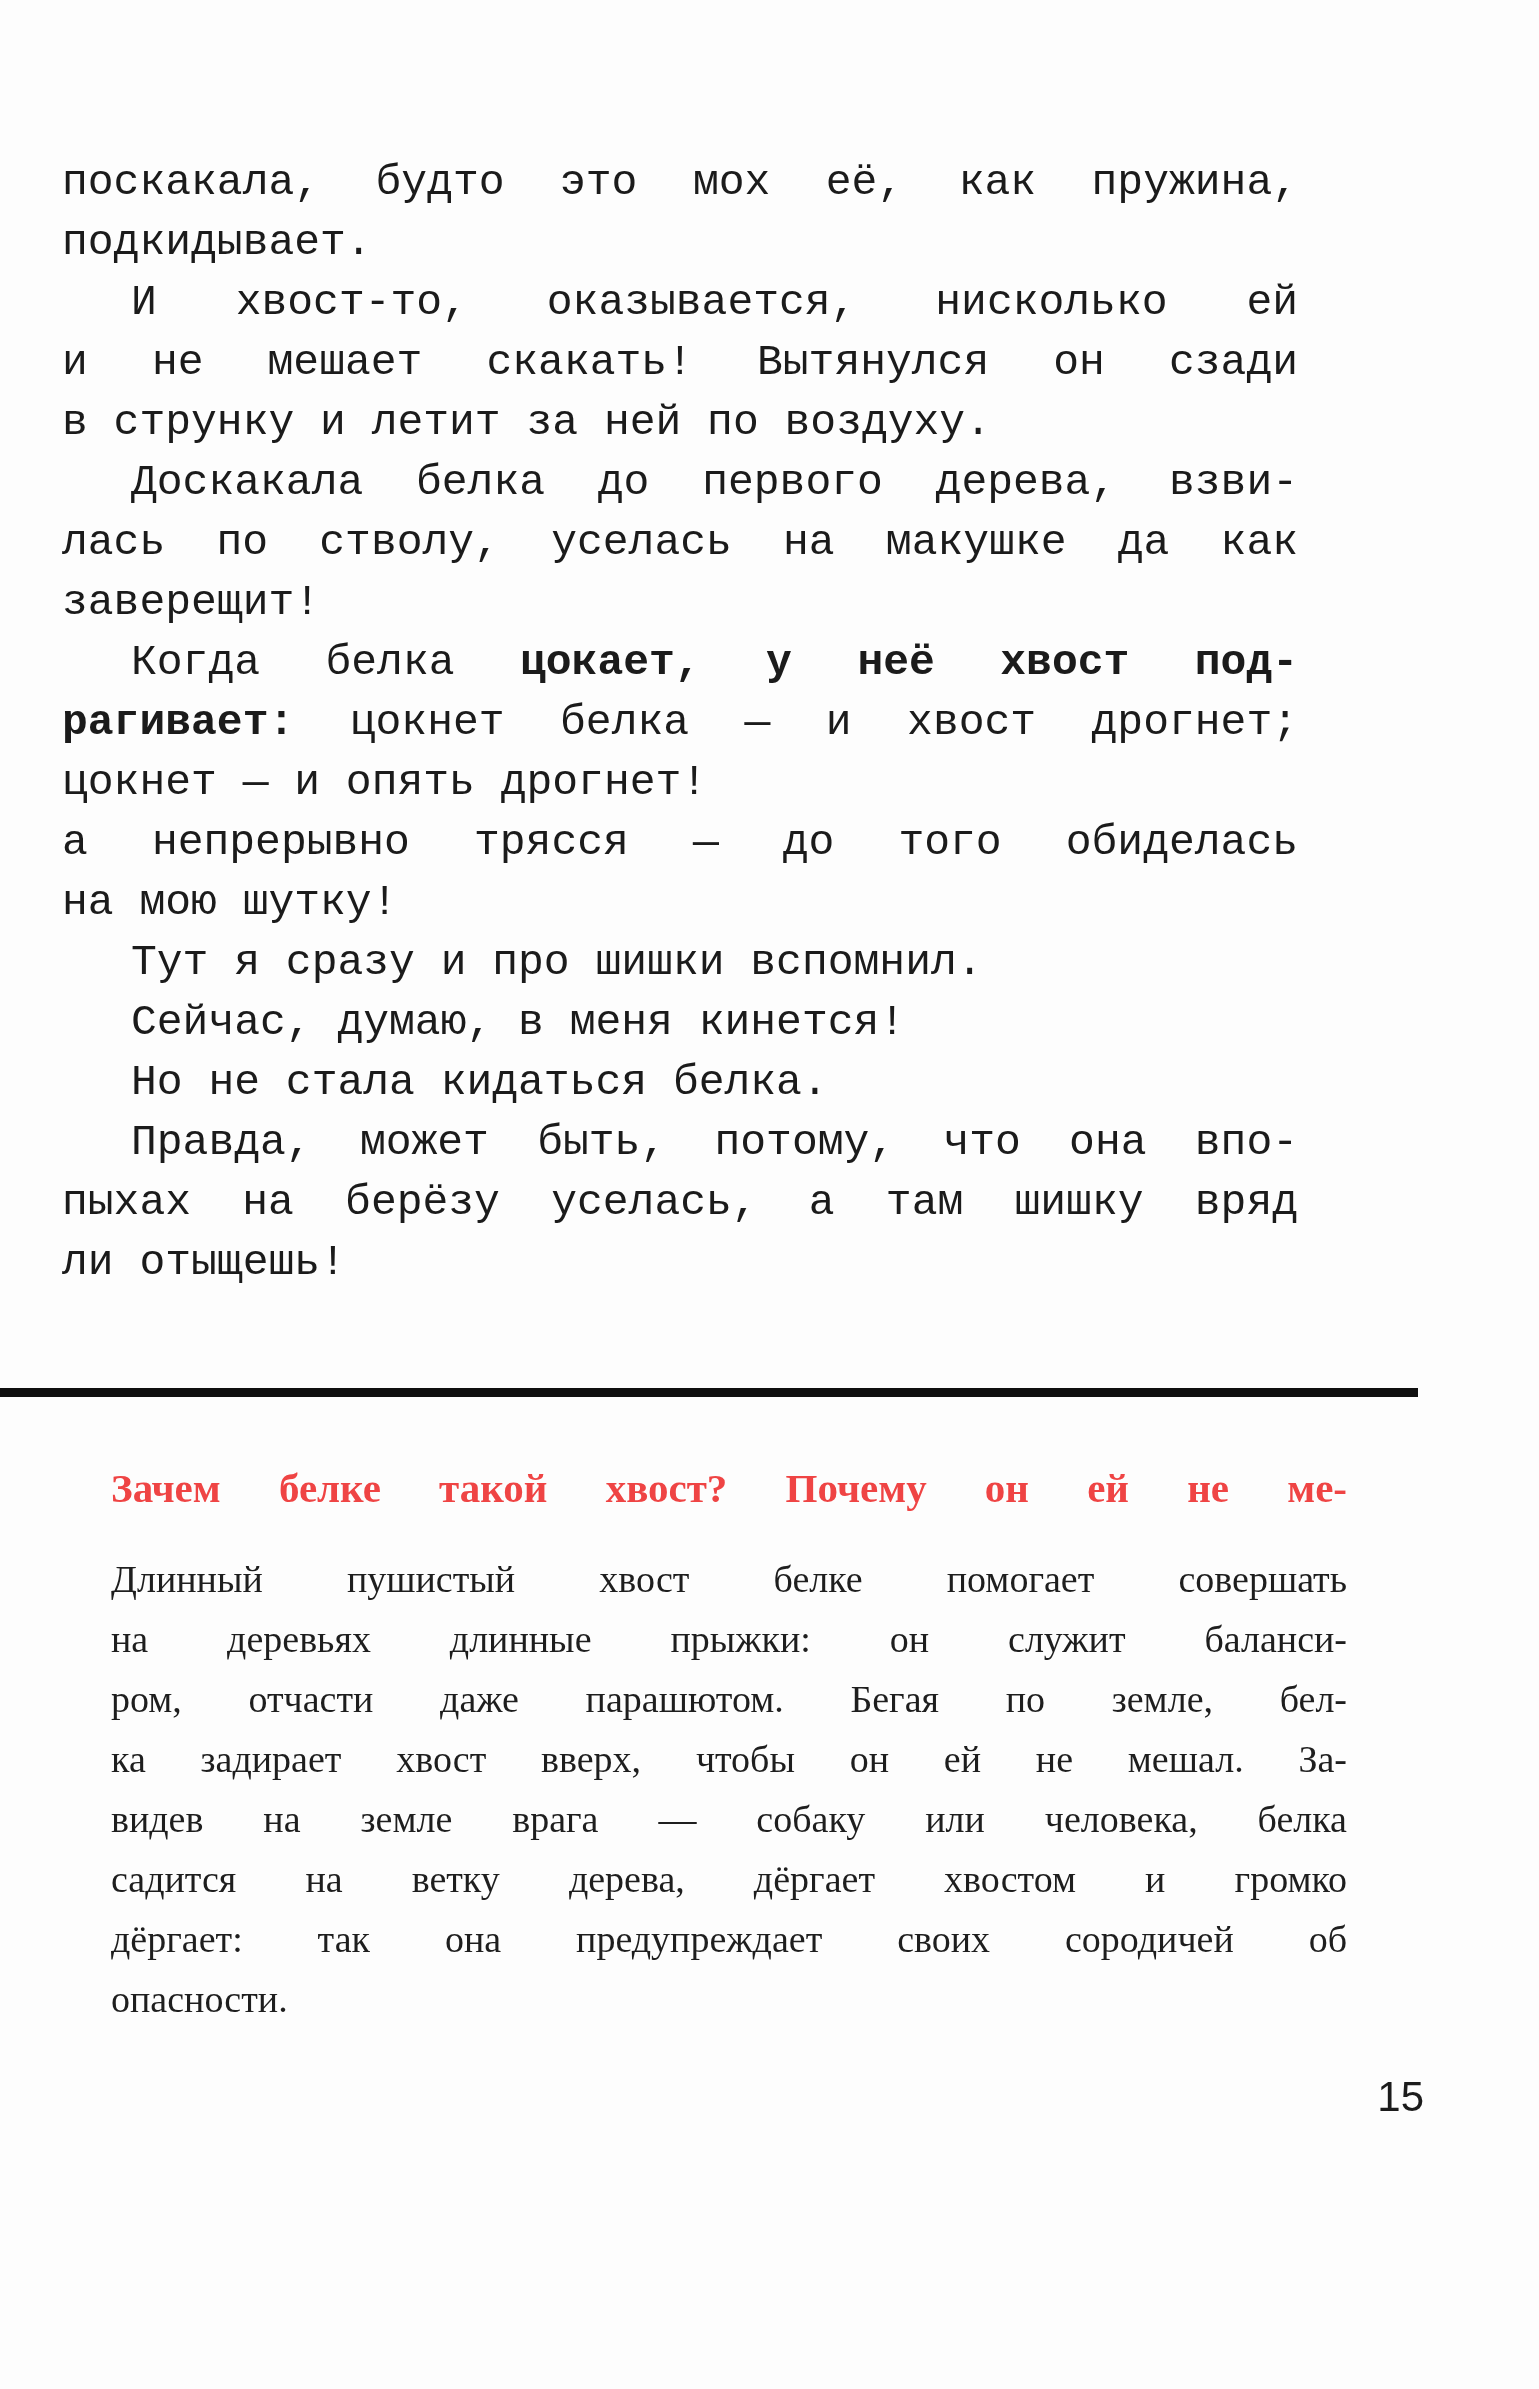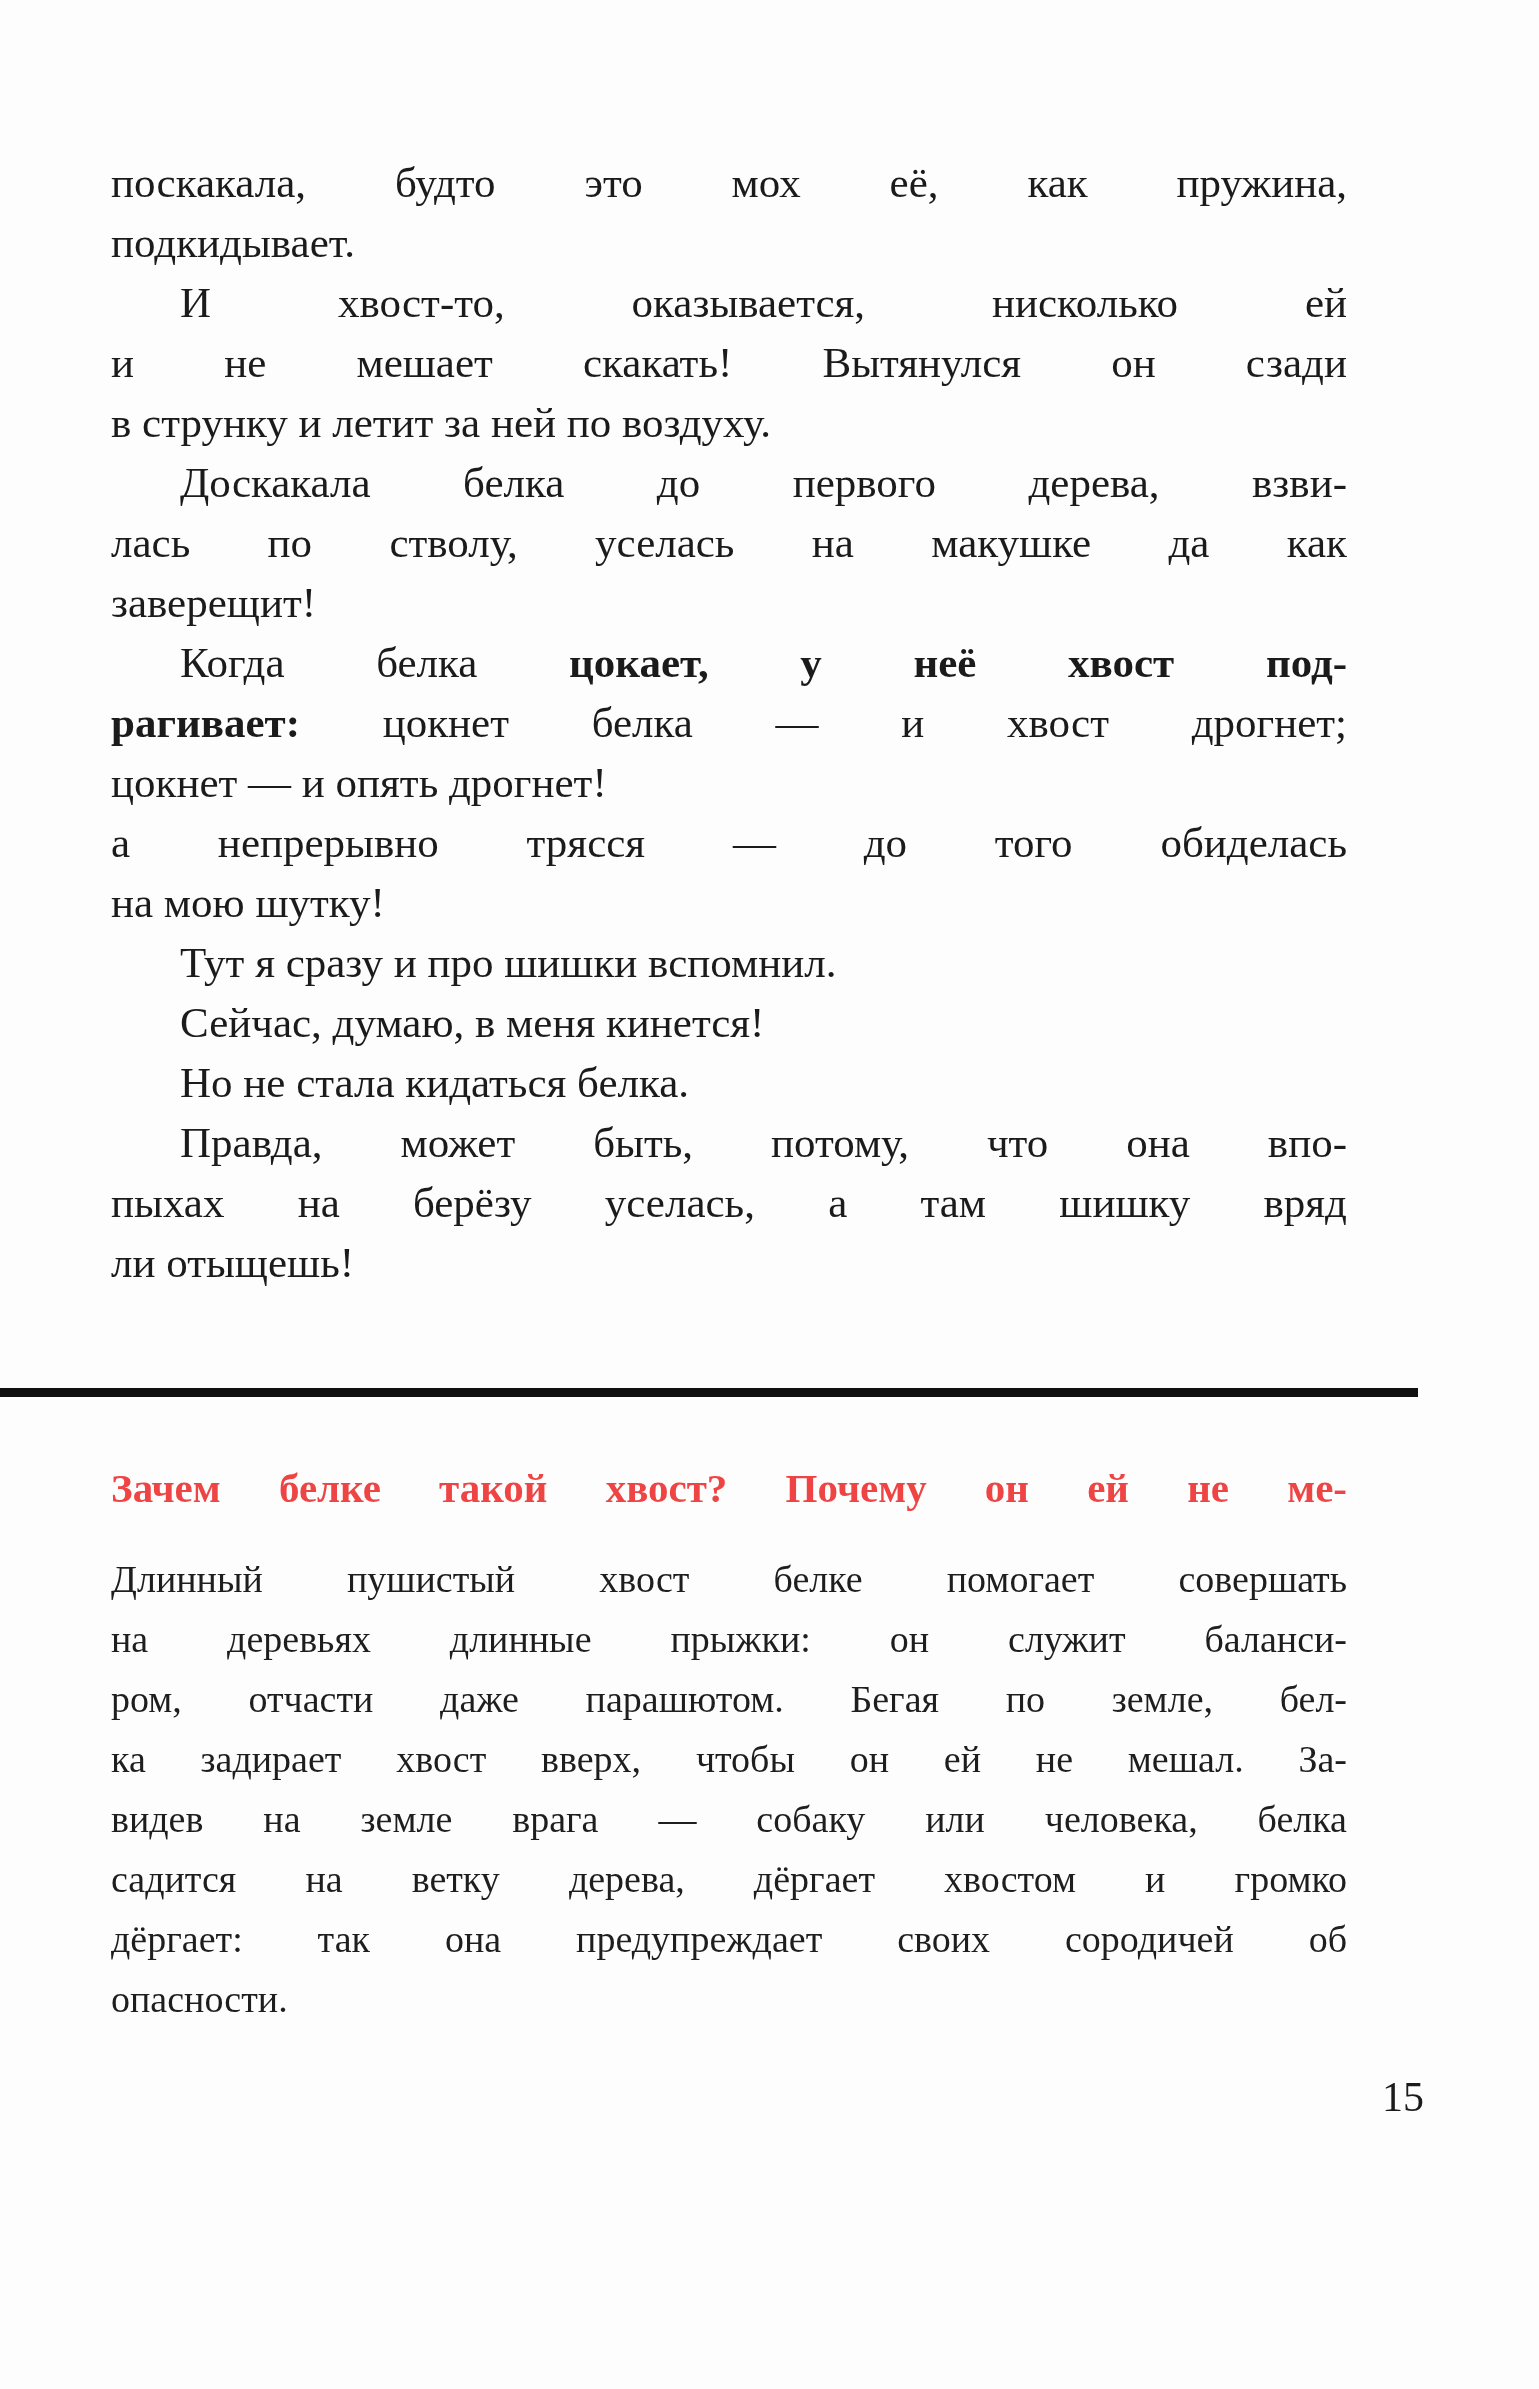--- a/index.html
+++ b/index.html
@@ -11,23 +11,23 @@
   }
   .page {
     position: relative;
     width: 1539px;
     height: 2389px;
     background: #fdfdfd;
     overflow: hidden;
   }
   
   .story {
-    margin: 153px 0 0 111px;
+    margin: 153px 0 0 62px;
     width: 1236px;
-    font-family: Liberation Serif, serif;
+    font-family: Liberation Mono, monospace;
     font-size: 43px;
     line-height: 60px;
     color: #1b1b1b;
   }
   .line {
     text-align: justify;
     text-align-last: justify;
   }
   .line.last {
     text-align: right;
@@ -61,21 +61,21 @@
     width: 1236px;
     font-family: Liberation Serif, serif;
     font-size: 38px;
     line-height: 60px;
     color: #1e1e1e;
   }
 
   .page-number {
     margin: 44px 115px 0 0;
     text-align: right;
-    font-family: Liberation Serif, serif;
+    font-family: Liberation Sans, sans-serif;
     font-size: 42px;
     color: #1b1b1b;
   }
 </style>
 </head>
 <body>
 
 <div class="page">
 
   <section class="story">

